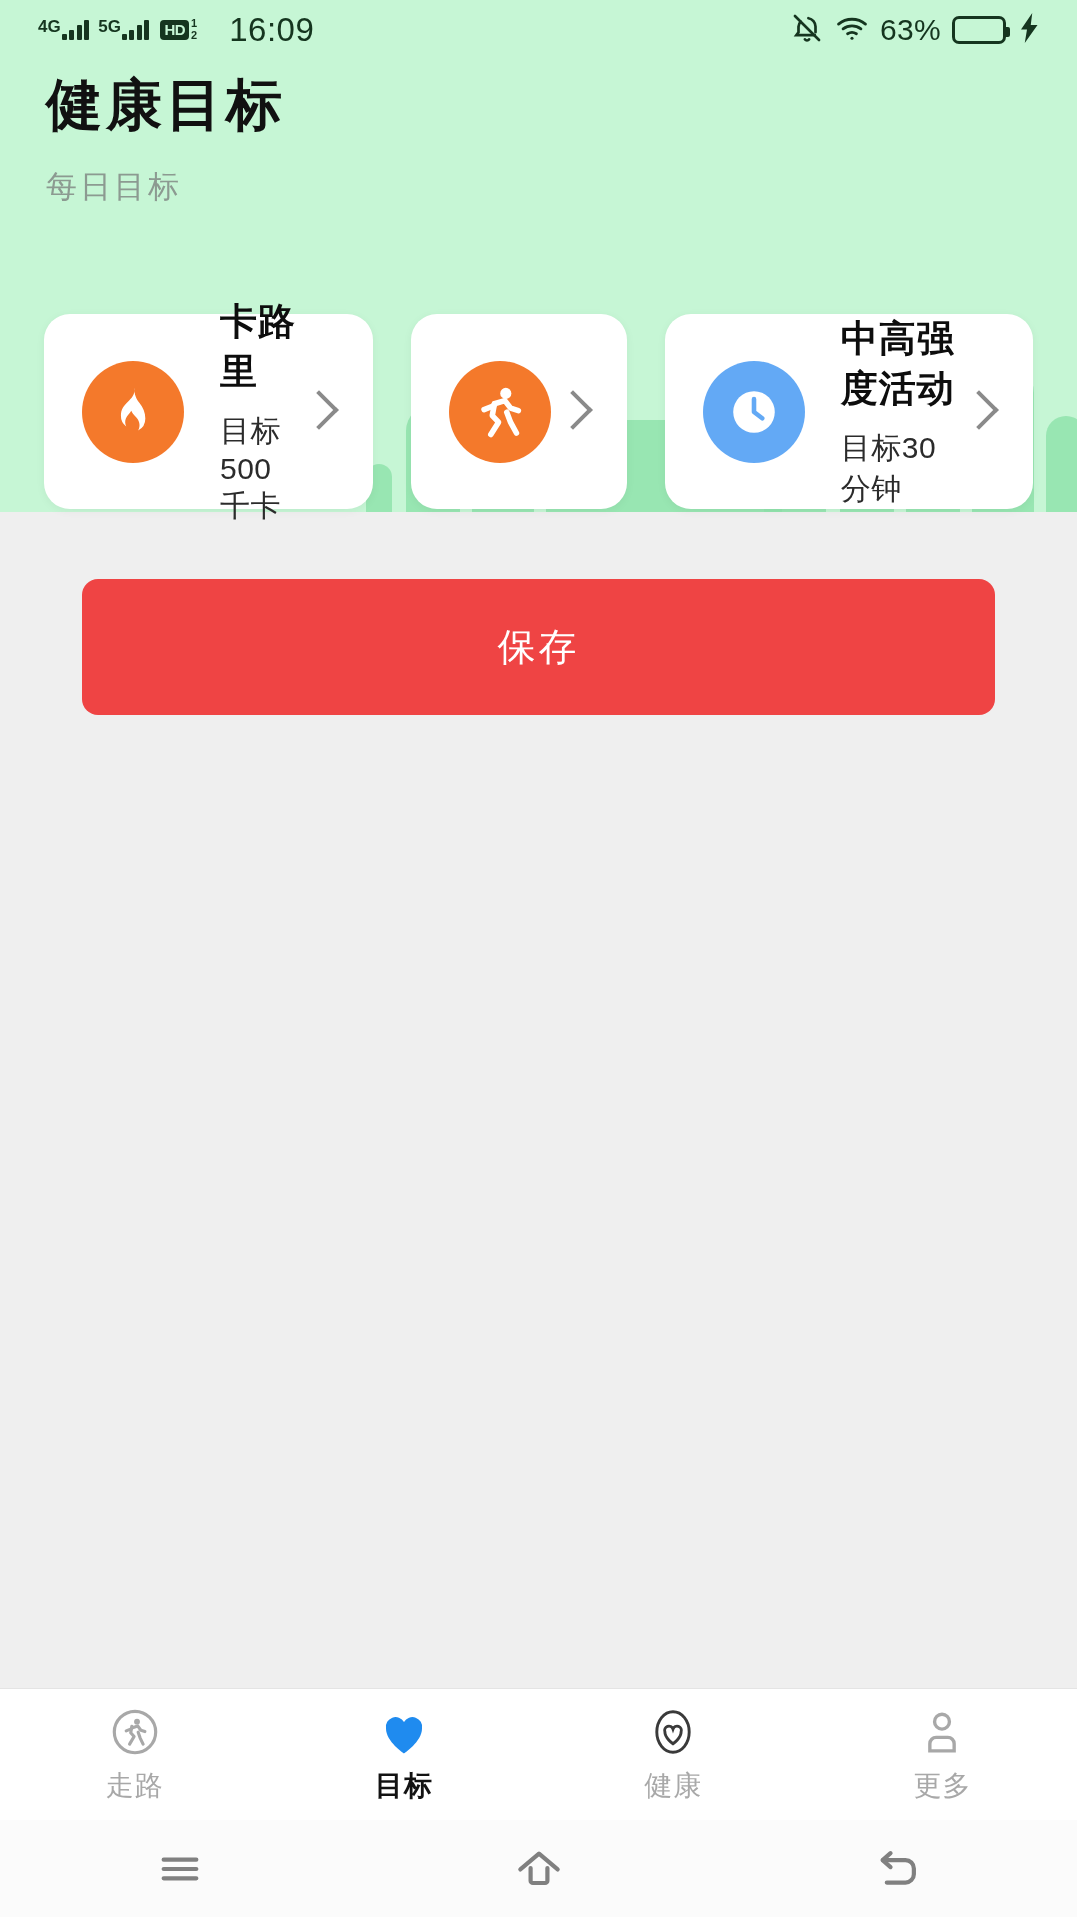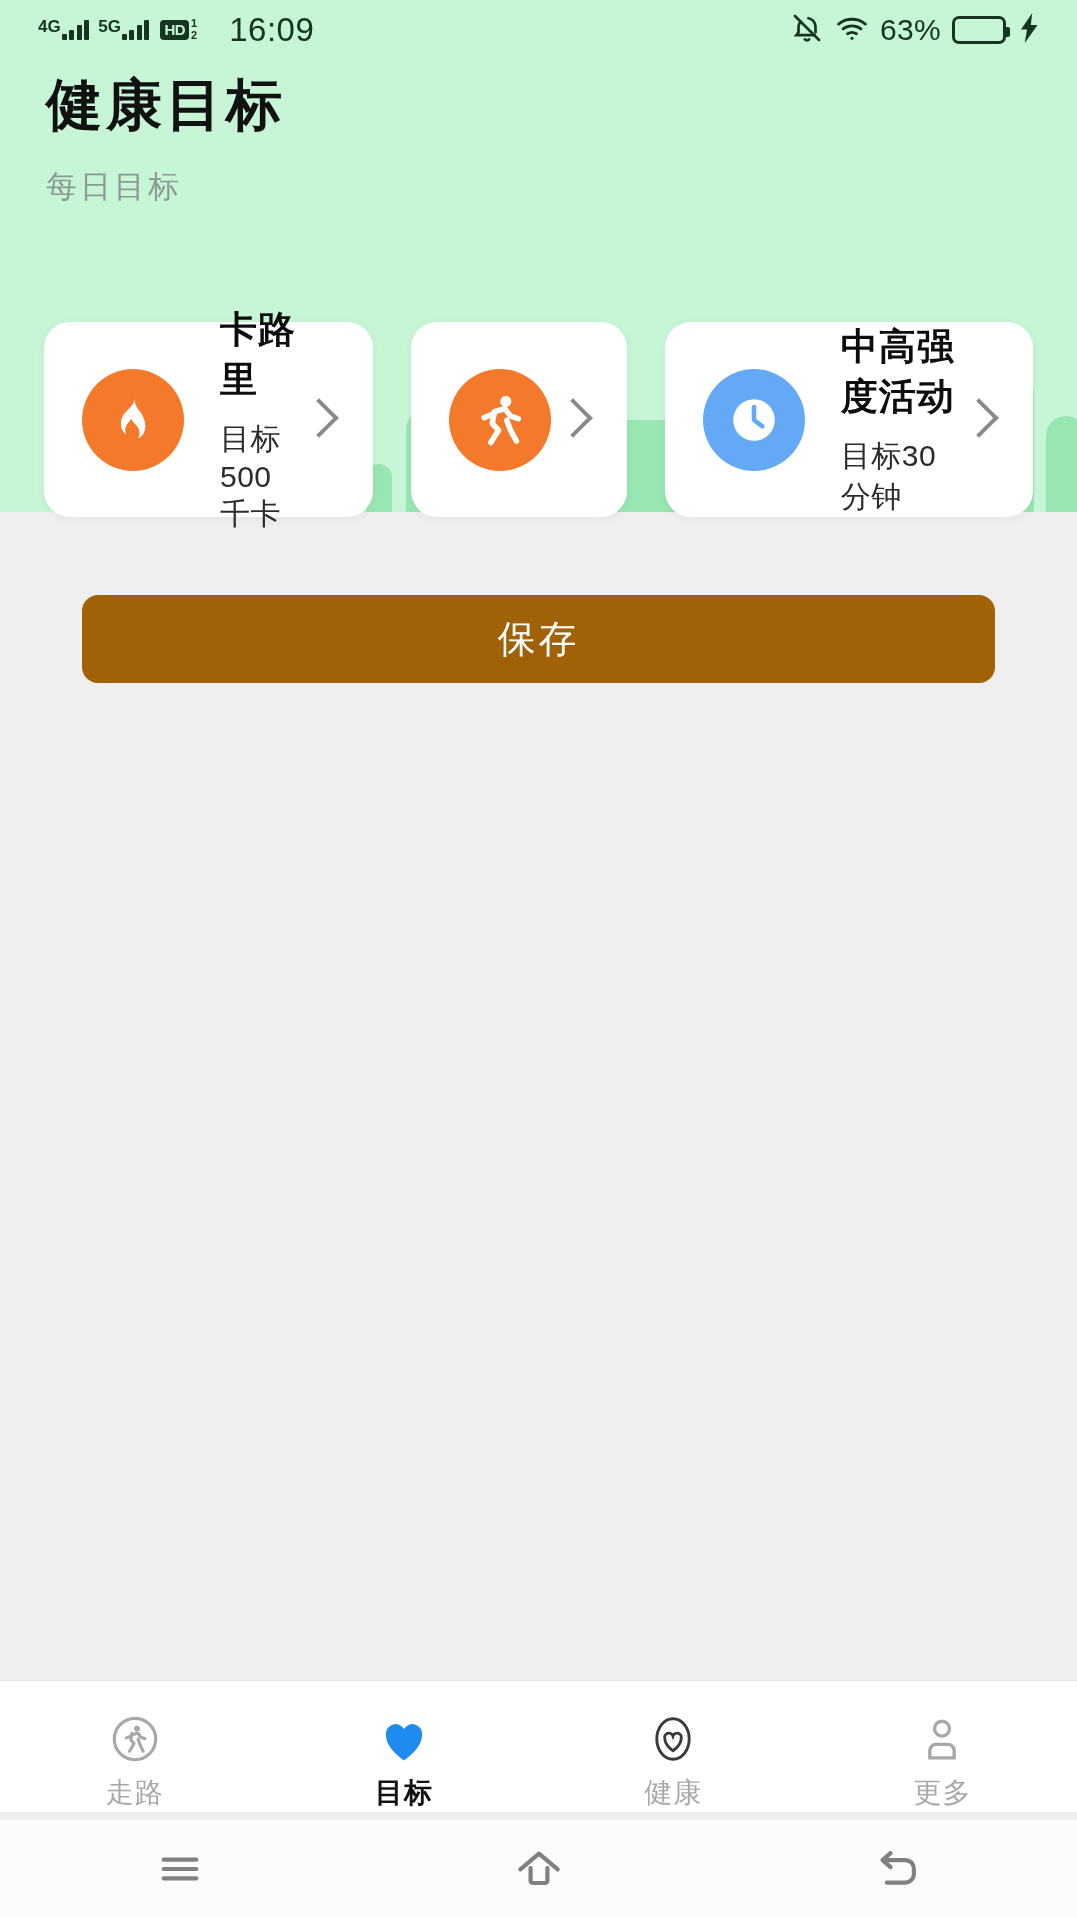--- a/index.html
+++ b/index.html
@@ -3,21 +3,21 @@
 <meta charset="utf-8">
 <style>
   * { box-sizing: border-box; margin: 0; padding: 0; }
   html, body {
     width: 1077px; height: 1917px;
     font-family: "Liberation Sans", "DejaVu Sans", sans-serif;
     background: #ffffff; overflow: hidden;
   }
   #app {
     position: relative; width: 1077px; height: 1917px;
-    background: #efefef; display: flex; flex-direction: column; gap: 8px;
+    background: #efefef; display: flex; flex-direction: column;
   }
 
   
   .header {
     position: relative;
     background: #c6f6d5;
     height: 512px;
     flex: 0 0 auto;
     overflow: hidden;
   }
@@ -116,32 +116,32 @@
   .chev::before {
     content: ""; position: absolute; left: 8px; top: 6px;
     width: 24px; height: 24px;
     border-top: 4px solid #8a8a8a; border-right: 4px solid #8a8a8a;
     transform: rotate(45deg);
   }
 
   
   .save-wrap { padding: 70px 82px 0; }
   .save-btn {
-    width: 100%; height: 88px; border: none; border-radius: 16px;
-    background: #a16207; color: #fff; font-size: 38px;
+    width: 100%; height: 136px; border: none; border-radius: 16px;
+    background: #ef4444; color: #fff; font-size: 38px;
     font-family: inherit; letter-spacing: 3px; cursor: pointer;
   }
 
   .spacer { flex: 1 1 auto; }
 
   
   .tabbar {
     flex: 0 0 auto; height: 132px; background: #fff;
     border-top: 1px solid #e4e4e4;
-    display: flex; align-items: flex-end;
+    display: flex; align-items: center;
   }
   .tab {
     flex: 1 1 0; display: flex; flex-direction: column;
     align-items: center; justify-content: center; gap: 8px;
     cursor: pointer;
   }
   .tab svg { width: 54px; height: 54px; display: block; }
   .tab-label { font-size: 28px; color: #a8a8a8; letter-spacing: 1px; }
   .tab.active .tab-label { color: #121212; font-weight: 700; }
 

